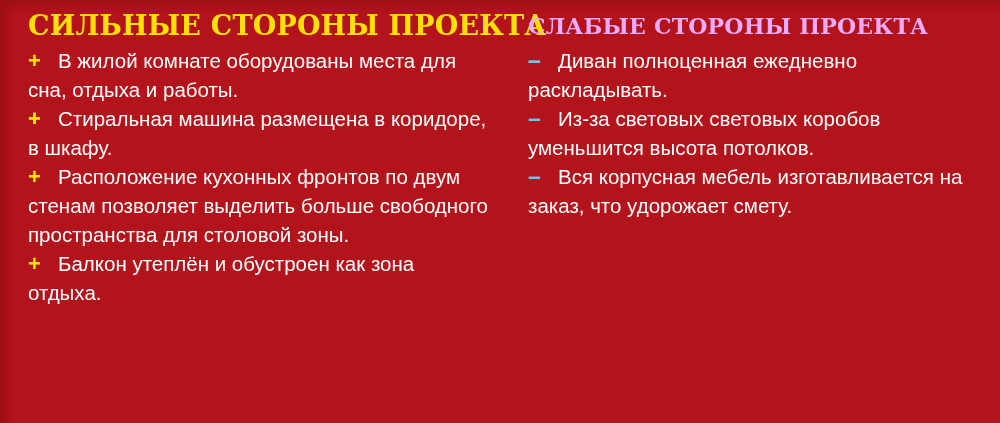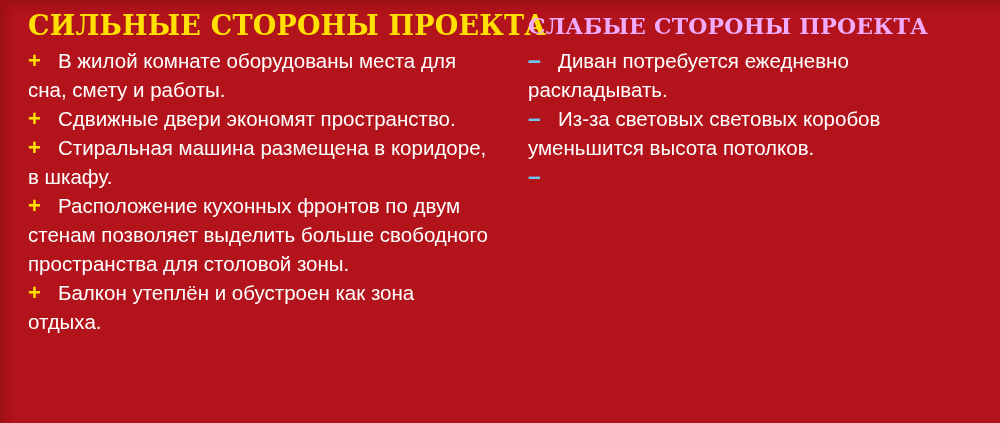--- a/index.html
+++ b/index.html
@@ -113,24 +113,24 @@
   <div class="vignette-top"></div>
   <div class="vignette-left"></div>
 
   <div class="columns">
 
     <section class="column column-left">
       <h2 class="col-header strengths">СИЛЬНЫЕ СТОРОНЫ ПРОЕКТА</h2>
 
       <ul class="items">
         <li class="item">
-          <span class="marker plus">+</span><span class="item-text">В жилой комнате оборудованы места для сна, смету и работы.</span>
+          <span class="marker plus">+</span><span class="item-text">В жилой комнате оборудованы места для сна, отдыха и работы.</span>
         </li>
         <li class="item">
-          <span class="marker plus">+</span><span class="item-text">Сдвижные двери экономят пространство.</span>
+          <span class="marker plus">+</span>
         </li>
         <li class="item">
           <span class="marker plus">+</span><span class="item-text">Стиральная машина размещена в коридоре, в шкафу.</span>
         </li>
         <li class="item">
           <span class="marker plus">+</span><span class="item-text">Расположение кухонных фронтов по двум стенам позволяет выделить больше свободного пространства для столовой зоны.</span>
         </li>
         <li class="item">
           <span class="marker plus">+</span><span class="item-text">Балкон утеплён и обустроен как зона отдыха.</span>
         </li>
@@ -138,25 +138,25 @@
     </section>
 
     <section class="column column-right">
       <h2 class="col-header weaknesses">СЛАБЫЕ СТОРОНЫ ПРОЕКТА</h2>
 
       <ul class="items">
         <li class="item">
           <span class="marker minus">–</span>
         </li>
         <li class="item">
-          <span class="marker minus">–</span><span class="item-text">Диван потребуется ежедневно раскладывать.</span>
+          <span class="marker minus">–</span><span class="item-text">Диван полноценная ежедневно раскладывать.</span>
         </li>
         <li class="item">
           <span class="marker minus">–</span><span class="item-text">Из-за световых световых коробов уменьшится высота потолков.</span>
         </li>
         <li class="item">
-          <span class="marker minus">–</span>
+          <span class="marker minus">–</span><span class="item-text">Вся корпусная мебель изготавливает­ся на заказ, что удорожает смету.</span>
         </li>
       </ul>
     </section>
 
   </div>
 </div>
 
 </body></html>

